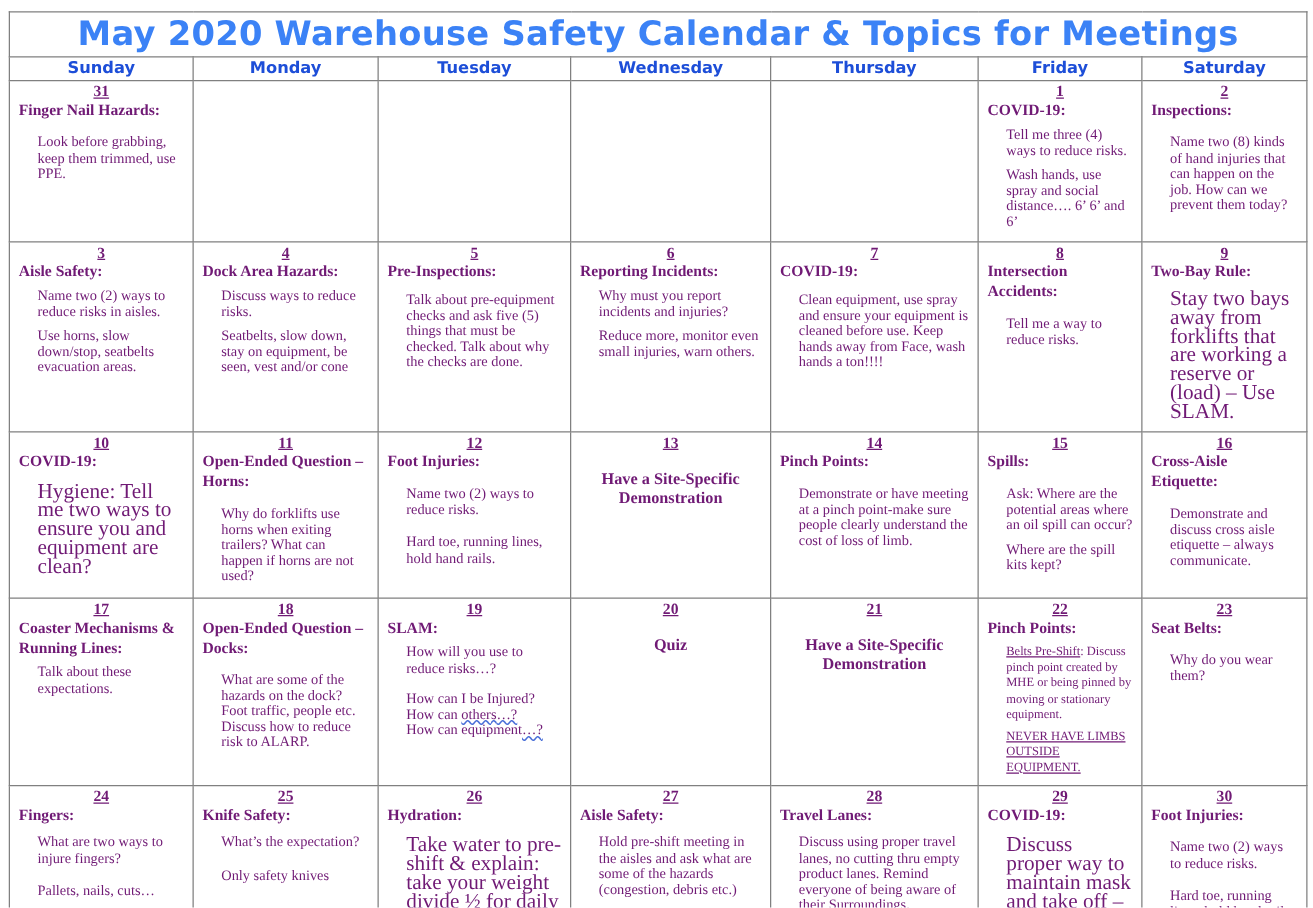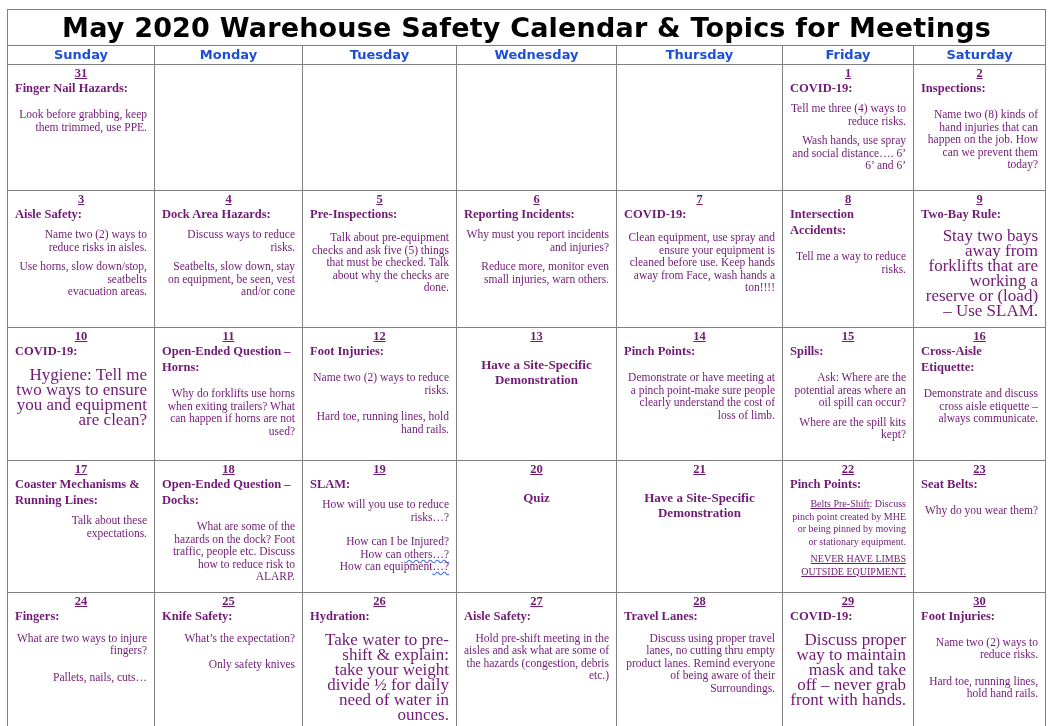--- a/index.html
+++ b/index.html
@@ -5,30 +5,30 @@
   html, body { margin: 0; padding: 0; background: #ffffff; }
   body { width: 1050px; height: 726px; position: relative; overflow: hidden; }
   table.cal {
     position: absolute; left: 7px; top: 9px;
     width: 1038px; border-collapse: collapse; table-layout: fixed;
   }
   table.cal td, table.cal th { border: 1px solid #808080; padding: 0; vertical-align: top; }
   .title-cell {
     height: 35px; text-align: center; vertical-align: bottom !important;
     font-family: "DejaVu Sans", sans-serif; font-weight: bold; font-size: 27px;
-    line-height: 35px; color: #000000; letter-spacing: 0.2px; white-space: nowrap; overflow: hidden;
+    line-height: 35px; color: #3b82f6; letter-spacing: 0.2px; white-space: nowrap; overflow: hidden;
   }
   .dow {
     height: 18px; text-align: center; font-family: "DejaVu Sans", sans-serif;
     font-weight: bold; font-size: 13px; line-height: 18px; color: #1d4ed8;
   }
   .day { font-family: "Liberation Serif", serif; color: #701a75; padding: 1px 7px 2px 7px !important; }
   .num { text-align: center; font-weight: bold; text-decoration: underline; font-size: 12.5px; line-height: 14px; }
   .topic { font-weight: bold; font-size: 12.5px; line-height: 16px; margin: 0 0 6px 0; }
-  .p { font-size: 11.5px; line-height: 12.5px; margin: 0 0 7px 0; text-align: right; }
+  .p { font-size: 11.5px; line-height: 12.5px; margin: 0 0 7px 15px; }
   .p.big { font-size: 17px; line-height: 15px; }
   .p.small { font-size: 10px; line-height: 12.5px; margin-bottom: 5px; }
   .center-topic { text-align: center; font-weight: bold; font-size: 13px; line-height: 15px; margin-top: 14px; }
   .u { text-decoration: underline; }
   .squig { text-decoration: underline wavy #4a6fd8; }
   .gap { margin-top: 12px; }
   .r0 { height: 126px; } .r1 { height: 123px; } .r2 { height: 133px; } .r3 { height: 101px; } .r4 { height: 124px; }
 </style>
 </head>
 <body>

